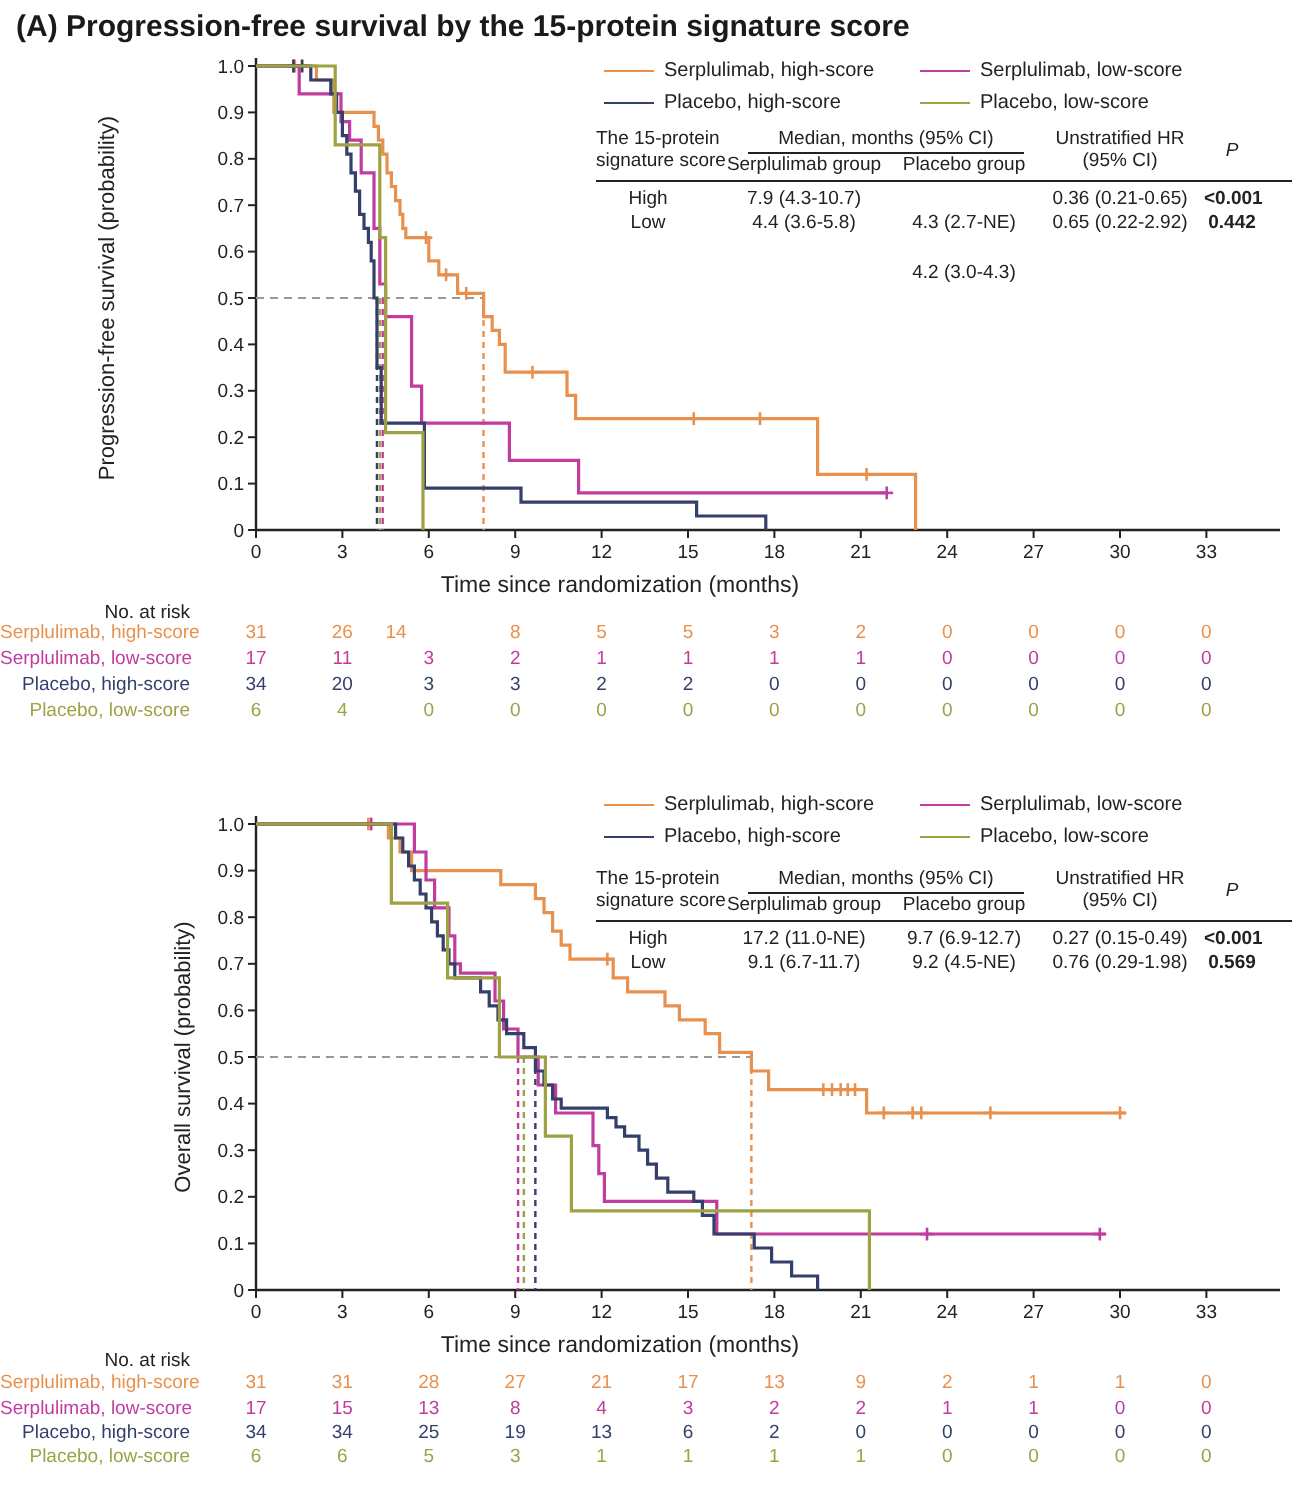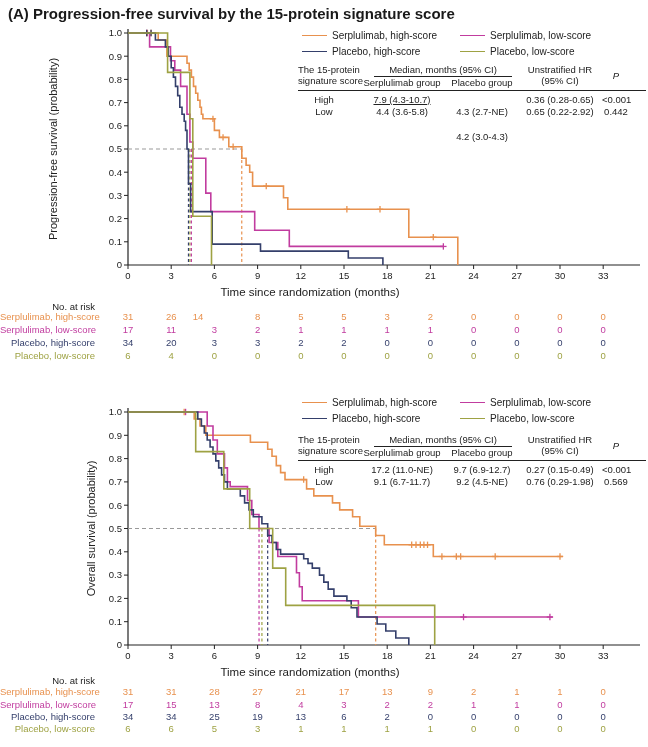--- a/index.html
+++ b/index.html
@@ -17,21 +17,21 @@
   .st-med{left:76px;top:0;width:138px;text-align:center;border-bottom:1px solid #222;padding-bottom:1px;}
   .st-g1{left:54px;top:13px;width:100px;text-align:center;}
   .st-g2{left:152px;top:13px;width:64px;text-align:center;}
   .st-hr{left:222px;width:80px;text-align:center;}
   .st-p{left:304px;top:6px;width:28px;text-align:center;font-style:italic;}
   .st-rule{position:absolute;left:0;top:26px;width:348px;border-top:1.4px solid #222;height:0;}
   .rw-score{left:0;width:52px;text-align:center;}
   .rw-serp{left:54px;width:100px;text-align:center;}
   .rw-plac{left:152px;width:64px;text-align:center;}
   .rw-hr{left:222px;width:80px;text-align:center;}
-  .rw-p{left:304px;width:28px;text-align:center;}
+  .rw-p{left:304px;width:28px;text-align:center;font-weight:bold;}
   .riskhdr{position:absolute;left:0;width:95px;text-align:right;font-size:9.5px;color:#222;white-space:nowrap;}
   .riskrow{position:absolute;left:0;width:648px;height:12px;font-size:9.5px;}
   .rlabel{position:absolute;left:0;width:95px;text-align:right;white-space:nowrap;}
   .rcount{position:absolute;width:28px;text-align:center;}
 </style>
 </head>
 <body>
 
 <div id="root">
 
@@ -258,23 +258,23 @@
     <span class="st-c1" style="top:0;">The 15-protein</span>
     <span class="st-c1" style="top:11px;">signature score</span>
     <span class="st-med">Median, months (95% CI)</span>
     <span class="st-g1">Serplulimab group</span>
     <span class="st-g2">Placebo group</span>
     <span class="st-hr" style="top:0;">Unstratified HR</span>
     <span class="st-hr" style="top:11px;">(95% CI)</span>
     <span class="st-p">P</span>
     <div class="st-rule"></div>
     <span class="rw-score" style="top:30px;">High</span>
-    <span class="rw-serp" style="top:30px;text-decoration:underline;">7.9 (4.3-10.7)</span>
+    <span class="rw-serp" style="top:30px;">7.9 (4.3-10.7)</span>
     <span class="rw-plac" style="top:30px;margin-top:37px;">4.2 (3.0-4.3)</span>
-    <span class="rw-hr" style="top:30px;">0.36 (0.28-0.65)</span>
+    <span class="rw-hr" style="top:30px;">0.36 (0.21-0.65)</span>
     <span class="rw-p" style="top:30px;">&lt;0.001</span>
     <span class="rw-score" style="top:42px;">Low</span>
     <span class="rw-serp" style="top:42px;">4.4 (3.6-5.8)</span>
     <span class="rw-plac" style="top:42px;">4.3 (2.7-NE)</span>
     <span class="rw-hr" style="top:42px;">0.65 (0.22-2.92)</span>
     <span class="rw-p" style="top:42px;">0.442</span>
   </div>
 
   <div class="stats" style="top:434px;">
     <span class="st-c1" style="top:0;">The 15-protein</span>

